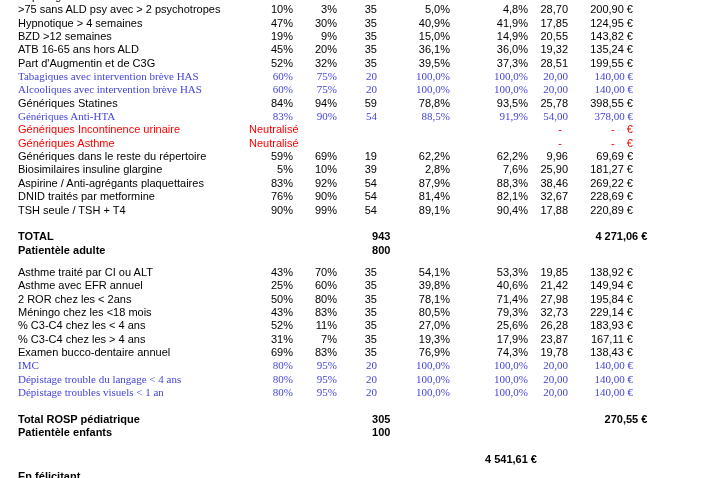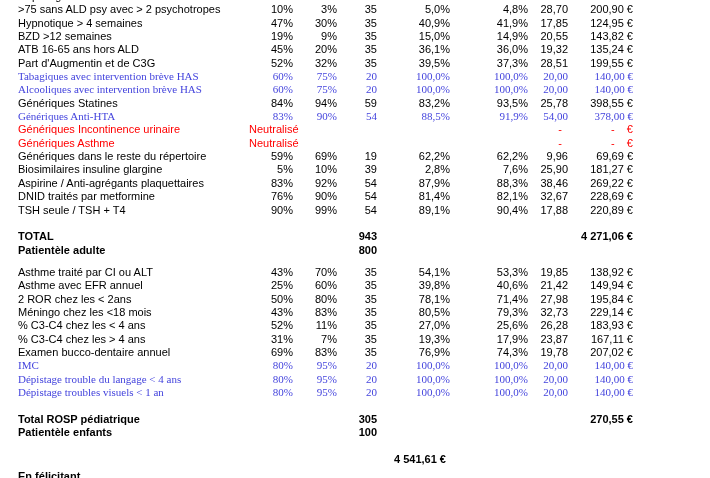--- a/index.html
+++ b/index.html
@@ -11,21 +11,21 @@
   .row{display:flex;height:13.35px;line-height:13.45px;font-size:11px;color:#000;}
   .row .label{
     flex:0 0 249px;box-sizing:border-box;padding-left:18px;
     overflow:hidden;white-space:nowrap;text-align:left;
   }
   .c{text-align:right;white-space:pre;box-sizing:border-box;}
   .c1{width:44px}.c2{width:44px}.c3{width:40px}.c4{width:73px}
   .c5{width:78px}.c6{width:40px}.c7{width:65px}.c8{width:62px}
   .blue{color:#4444dd;font-family:Liberation Serif, serif;}
   .red{color:#ff0000;}
-  .bold{font-weight:bold;}
+  .bold{font-weight:bold;gap:13px;}
 </style>
 </head>
 <body>
 
 <div id="sheet">
     <div class="row">
       <span class="label">Dépistage cancer colorectal</span>
       <span class="c c1"></span>
       <span class="c c2"></span>
       <span class="c c3"></span>
@@ -110,21 +110,21 @@
       <span class="c c5">100,0%</span>
       <span class="c c6">20,00</span>
       <span class="c c7">140,00 €</span>
       <span class="c c8"></span>
     </div>
     <div class="row">
       <span class="label">Génériques Statines</span>
       <span class="c c1">84%</span>
       <span class="c c2">94%</span>
       <span class="c c3">59</span>
-      <span class="c c4">83,2%</span>
+      <span class="c c4">78,8%</span>
       <span class="c c5">93,5%</span>
       <span class="c c6">25,78</span>
       <span class="c c7">398,55 €</span>
       <span class="c c8"></span>
     </div>
     <div class="row blue">
       <span class="label">Génériques Anti-HTA</span>
       <span class="c c1">83%</span>
       <span class="c c2">90%</span>
       <span class="c c3">54</span>
@@ -302,21 +302,21 @@
       <span class="c c8"></span>
     </div>
     <div class="row">
       <span class="label">Examen bucco-dentaire annuel</span>
       <span class="c c1">69%</span>
       <span class="c c2">83%</span>
       <span class="c c3">35</span>
       <span class="c c4">76,9%</span>
       <span class="c c5">74,3%</span>
       <span class="c c6">19,78</span>
-      <span class="c c7">207,02 €</span>
+      <span class="c c7">138,43 €</span>
       <span class="c c8"></span>
     </div>
     <div class="row blue">
       <span class="label">IMC</span>
       <span class="c c1">80%</span>
       <span class="c c2">95%</span>
       <span class="c c3">20</span>
       <span class="c c4">100,0%</span>
       <span class="c c5">100,0%</span>
       <span class="c c6">20,00</span>

